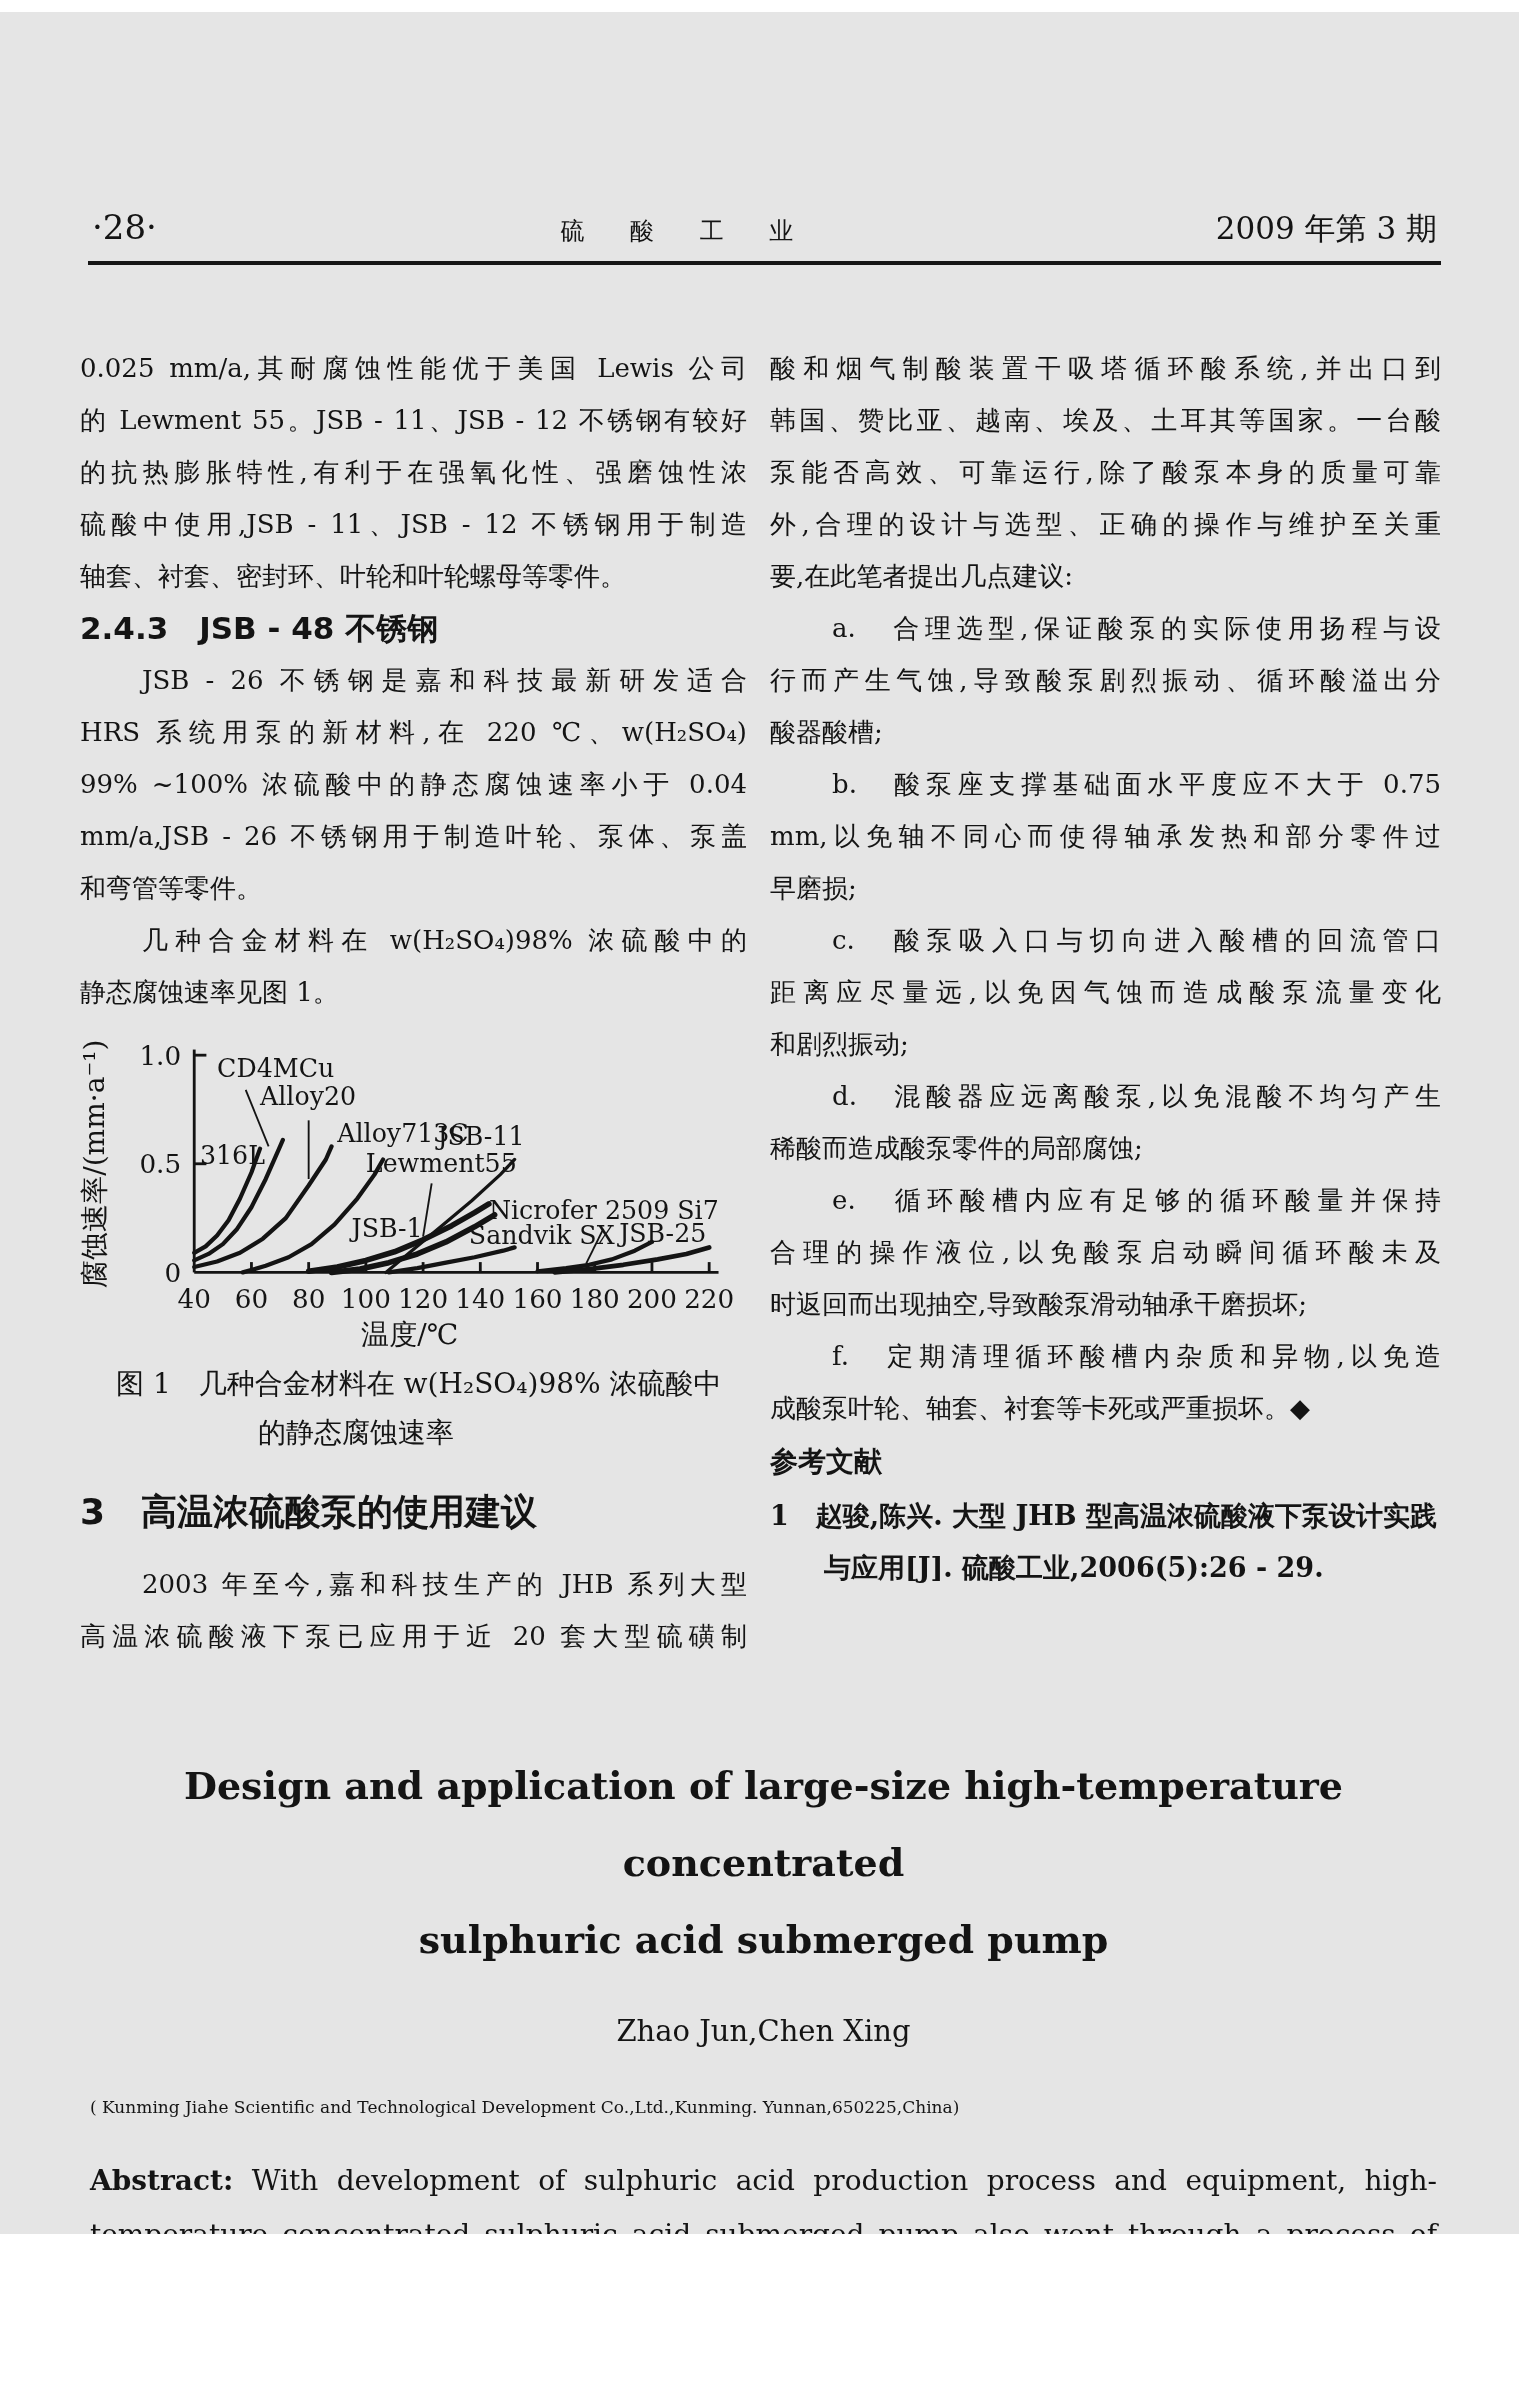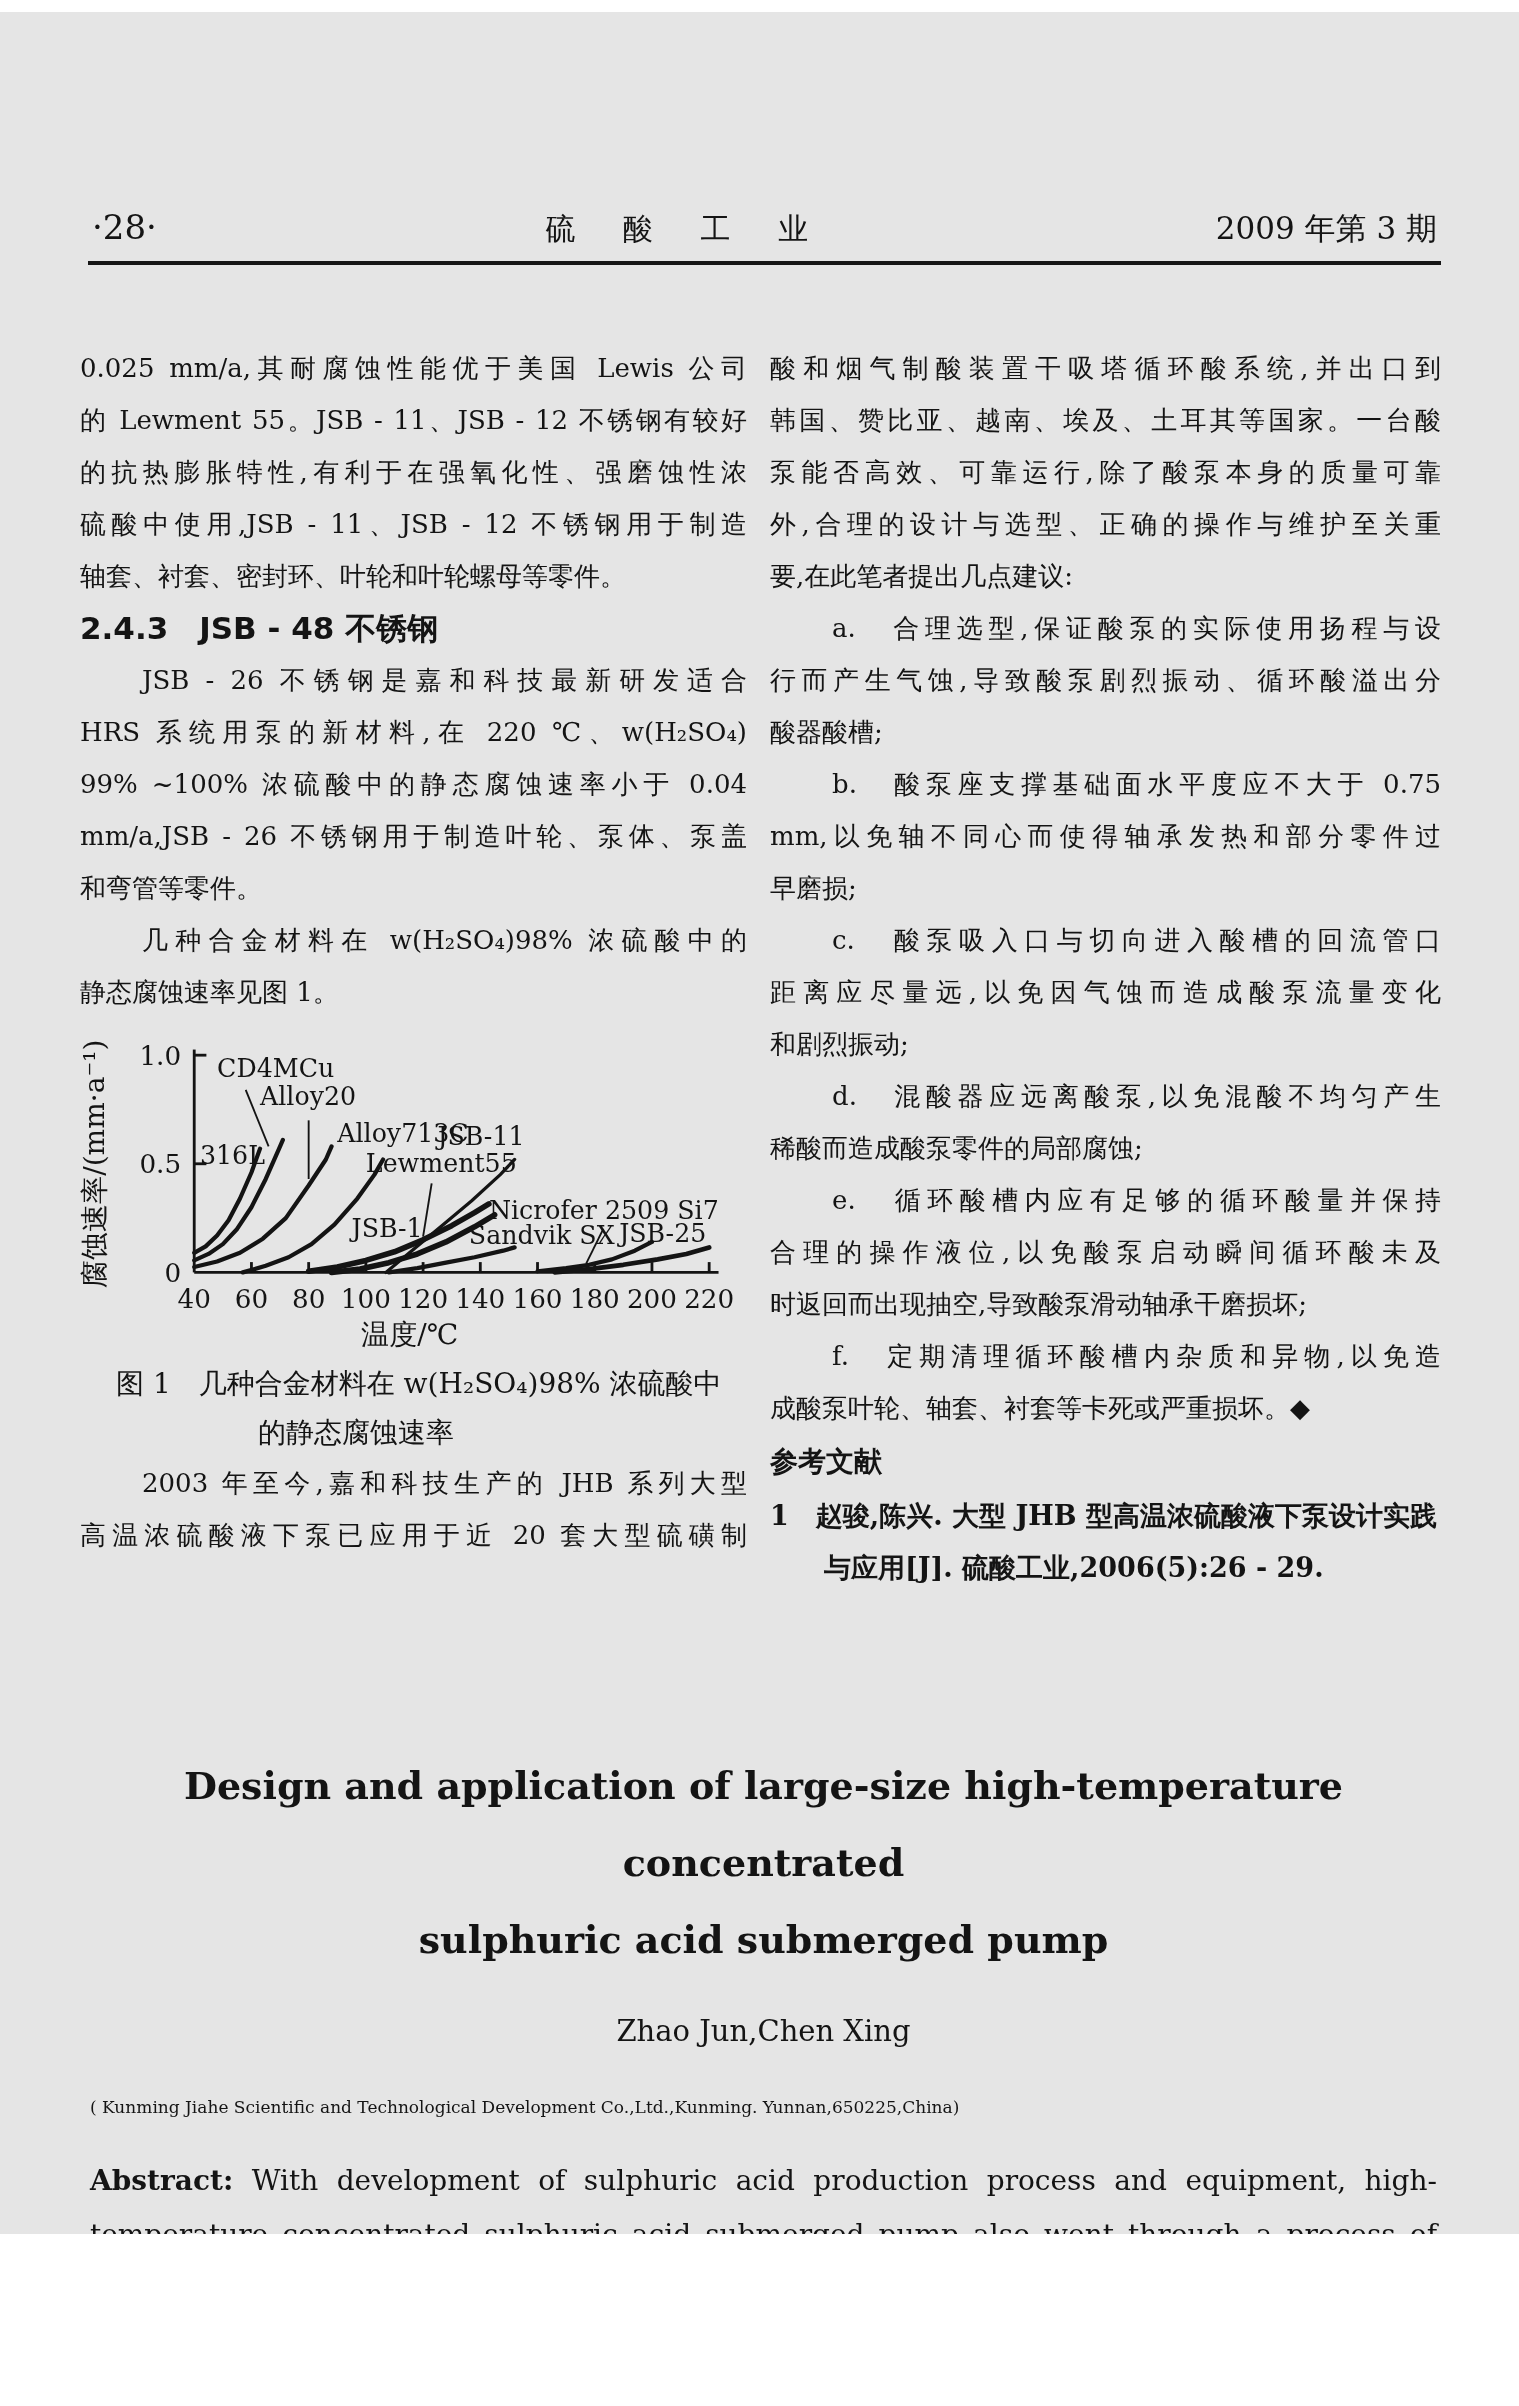--- a/index.html
+++ b/index.html
@@ -3,21 +3,21 @@
 <meta charset="utf-8">
 <style>
   html,body{margin:0;padding:0;background:#ffffff;}
   .page{
     position:relative;width:1520px;height:2222px;background:#e5e5e5;color:#141414;
     font-family:"DejaVu Serif","Liberation Serif",serif;overflow:hidden;margin-top:12px;
   }
   
   .header-row{position:absolute;top:195px;left:92px;width:1345px;display:flex;align-items:baseline;}
   .page-num{font-size:34px;flex:0 0 auto;}
-  .journal-title{flex:1 1 auto;text-align:center;font-size:30px;letter-spacing:19px;}
+  .journal-title{flex:1 1 auto;text-align:center;font-size:24px;letter-spacing:19px;}
   .issue-label{flex:0 0 auto;font-size:31px;}
   .header-rule{position:absolute;top:249px;left:88px;width:1353px;height:3.7px;background:#161616;}
   
   .col{position:absolute;top:330px;}
   .col-left{left:80px;width:667px;}
   .col-right{left:770px;width:671px;}
   .line{
     font-size:26px;line-height:52px;
     text-align:justify;text-align-last:justify;
   }
@@ -133,20 +133,21 @@
           <text x="668.9444444444445" y="229.51999999999998" text-anchor="end" class="slabel">JSB-25</text>
           <text x="352" y="338" text-anchor="middle" class="axis-title">温度/℃</text>
           <text x="26" y="146" text-anchor="middle" class="axis-title" transform="rotate(-90 26 146)">腐蚀速率/(mm·a⁻¹)</text>
         </svg>
     </div>
     <div class="fig-caption">
       <div class="cap1">图 1　几种合金材料在 w(H₂SO₄)98% 浓硫酸中</div>
       <div class="cap2">的静态腐蚀速率</div>
     </div>
 
+    <div class="h-section">3　高温浓硫酸泵的使用建议</div>
     <div>
 
     <div class="line indent">2003 年至今,嘉和科技生产的 JHB 系列大型</div>
         <div class="line">高温浓硫酸液下泵已应用于近 20 套大型硫磺制</div>
       </div>
   </div>
 
   <div class="col col-right">
     <div>
 

